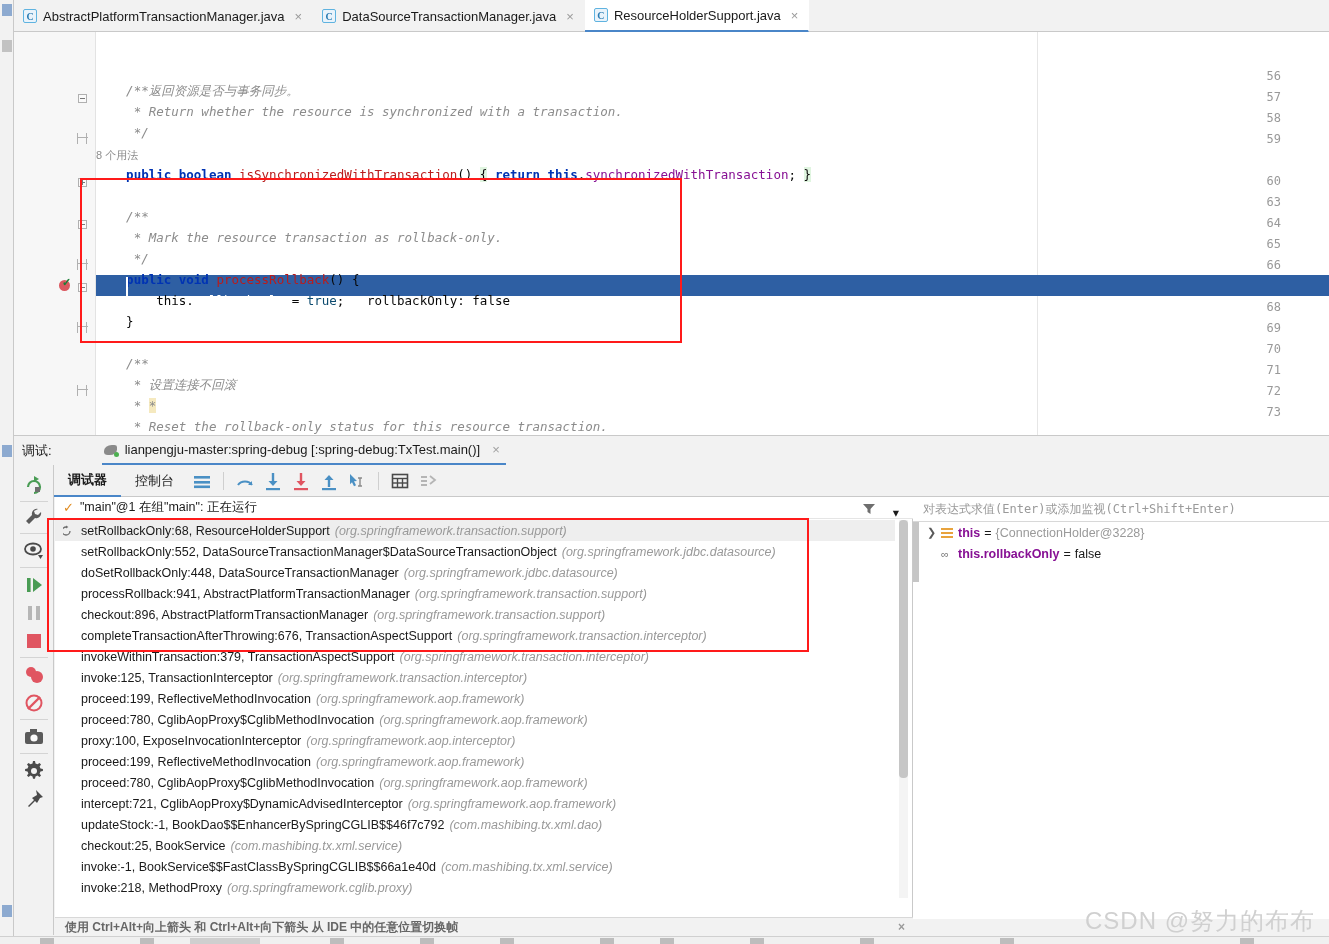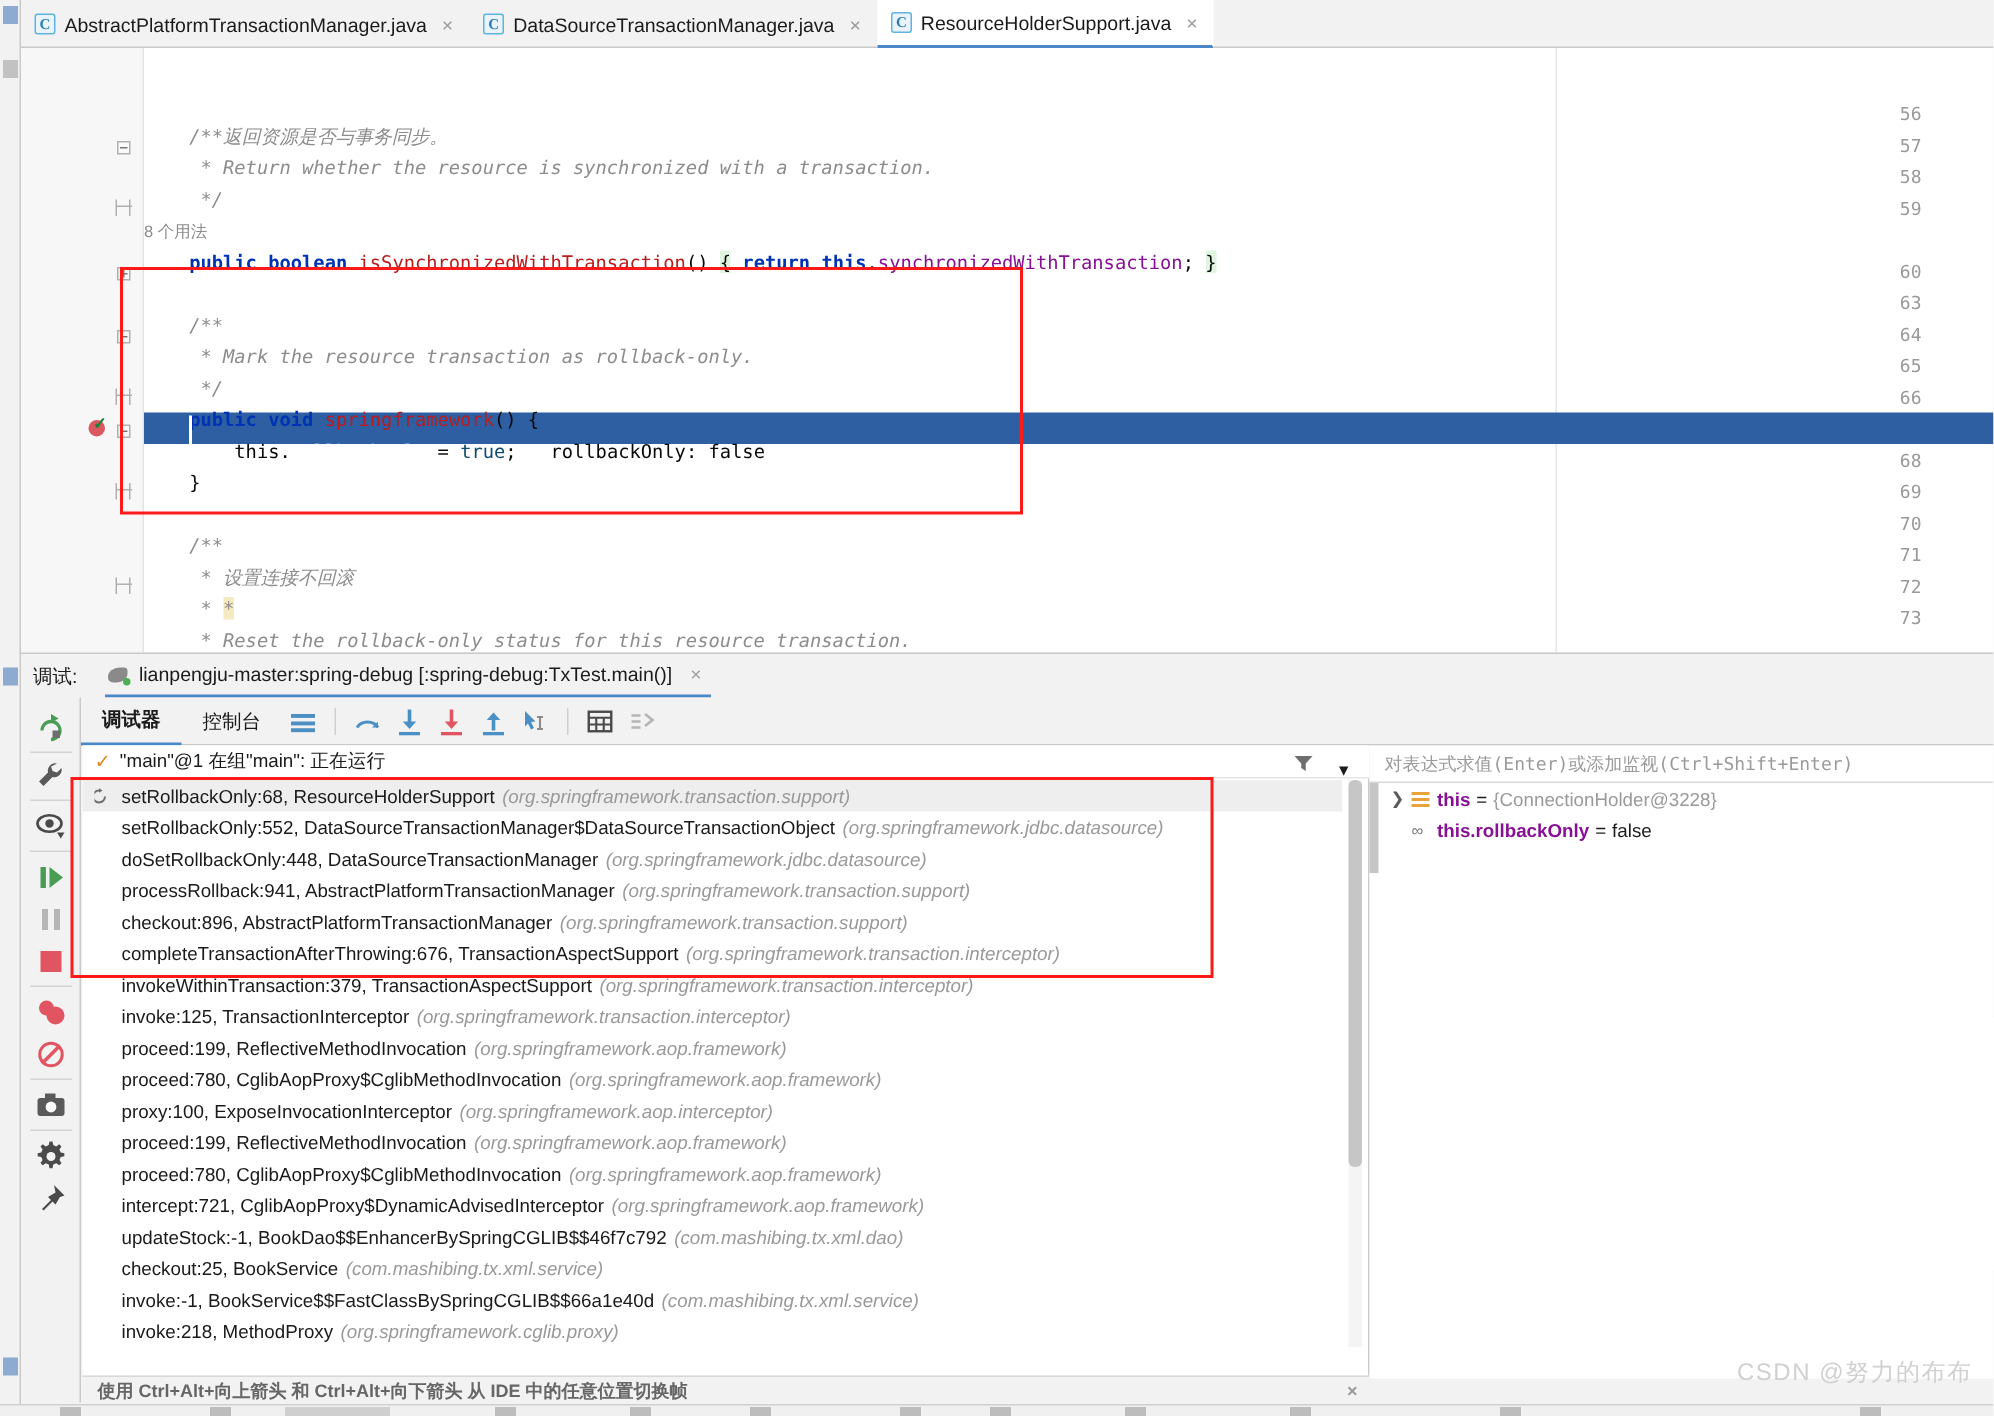--- a/index.html
+++ b/index.html
@@ -110,21 +110,21 @@
 
   
   .redbox {
     position: absolute; border: 2.5px solid #ff1a1a; pointer-events: none;
   }
 
   
   .debug-title {
     position: absolute; left: 14px; top: 435px; width: 1315px; height: 30px;
     background: #f2f2f2; border-top: 1px solid #c9c9c9;
-    display: flex; align-items: center; font-size: 13px; color: #1a1a1a;
+    display: flex; align-items: center; font-size: 13px; color: #1a1a1a; gap: 32px;
   }
   .debug-title .lbl { margin-left: 8px; margin-right: 18px; }
   .cfgtab {
     display:flex; align-items:center; gap:6px; height:29px;
     border-bottom: 2px solid #4a86c8; padding: 0 6px 0 2px;
   }
   .spring-ico { width:15px; height:14px; position:relative; }
   .spring-ico .leaf {
     position:absolute; left:0; top:2px; width:13px; height:10px;
     background:#8a8a8a; border-radius: 60% 20% 55% 30%;
@@ -225,21 +225,21 @@
   .var-eq { color:#1a1a1a; margin:0 4px; }
   .var-val-obj { color:#9a9a9a; }
   .var-val { color:#1a1a1a; }
   .vars-scrollstub {
     position:absolute; left:913px; top:522px; width:6px; height:60px; background:#c6c6c6;
   }
 
   
   .watermark {
     position:absolute; right:14px; top:905px;
-    font-size:16px; color:#d0d0d0; letter-spacing:1px;
+    font-size:24px; color:#d0d0d0; letter-spacing:1px;
   }
   
   .taskbar {
     position:absolute; left:0; top:936px; width:1329px; height:8px;
     background:#f0f0f0; border-top:1px solid #d0d0d0; overflow:hidden;
   }
   .tb-item { position:absolute; top:1px; width:14px; height:6px; background:#bdbdbd; }
 </style>
 </head>
 <body>
@@ -318,21 +318,21 @@
       <div class="cline" style="top:69px"><span class="cmt">     * Return whether the resource is synchronized with a transaction.</span></div>
       <div class="cline" style="top:90px"><span class="cmt">     */</span></div>
       <div class="cline usage" style="top:113px">8 个用法</div>
       <div class="cline" style="top:132px"><span>    </span><span class="kw">public</span> <span class="kw">boolean</span> <span class="mth">isSynchronizedWithTransaction</span>() <span class="brace-hl">{</span> <span class="kw">return</span> <span class="kw">this</span>.<span class="fld">synchronizedWithTransaction</span>; <span class="brace-hl">}</span></div>
 
       <div class="cline" style="top:153px"><span>&nbsp;</span></div>
 
       <div class="cline" style="top:174px"><span class="cmt">    /**</span></div>
       <div class="cline" style="top:195px"><span class="cmt">     * Mark the resource transaction as rollback-only.</span></div>
       <div class="cline" style="top:216px"><span class="cmt">     */</span></div>
-      <div class="cline" style="top:237px"><span>    </span><span class="kw">public</span> <span class="kw">void</span> <span class="mth">springframework</span>() {</div>
+      <div class="cline" style="top:237px"><span>    </span><span class="kw">public</span> <span class="kw">void</span> <span class="mth">processRollback</span>() {</div>
 
       <div class="cline hl-text" style="top:258px"><span>        </span>this.<span style="color:#ffffff">rollbackOnly</span> = <span style="color:#0c4a6e">true</span>;<span class="hl-inlay">   rollbackOnly: false</span></div>
       <div class="caret" style="top:245px; left:30px"></div>
 
       <div class="cline" style="top:279px"><span>    }</span></div>
       <div class="cline" style="top:300px"><span>&nbsp;</span></div>
       <div class="cline" style="top:321px"><span class="cmt">    /**</span></div>
       <div class="cline" style="top:342px"><span class="cmt">     * 设置连接不回滚</span></div>
       <div class="cline" style="top:363px"><span class="cmt">     * </span><span class="tok-mark cmt">*</span></div>
       <div class="cline" style="top:384px"><span class="cmt">     * Reset the rollback-only status for this resource transaction.</span></div>

